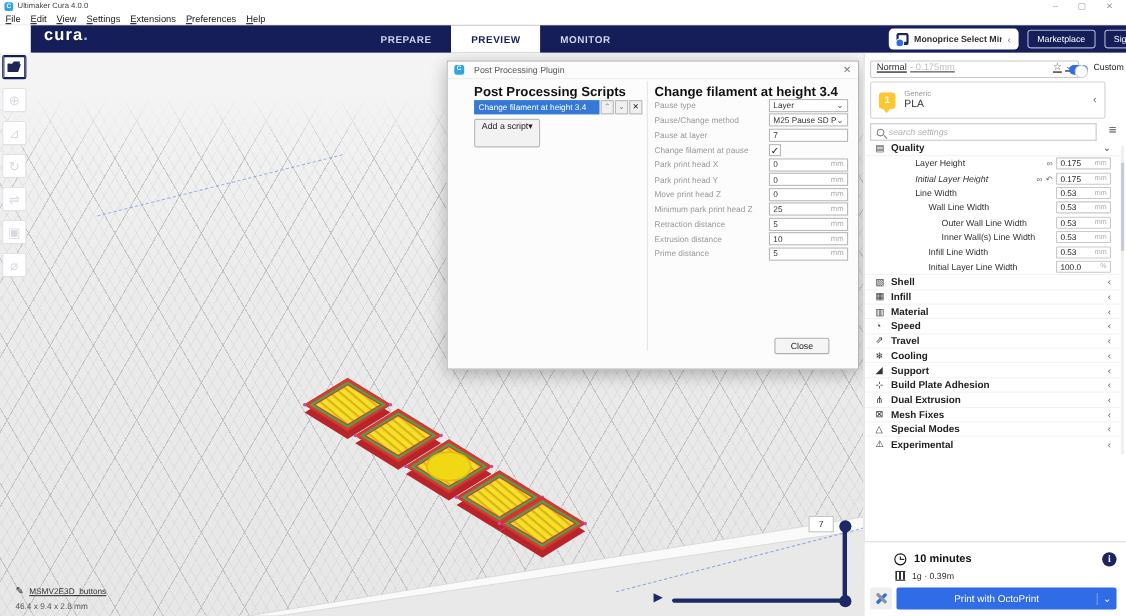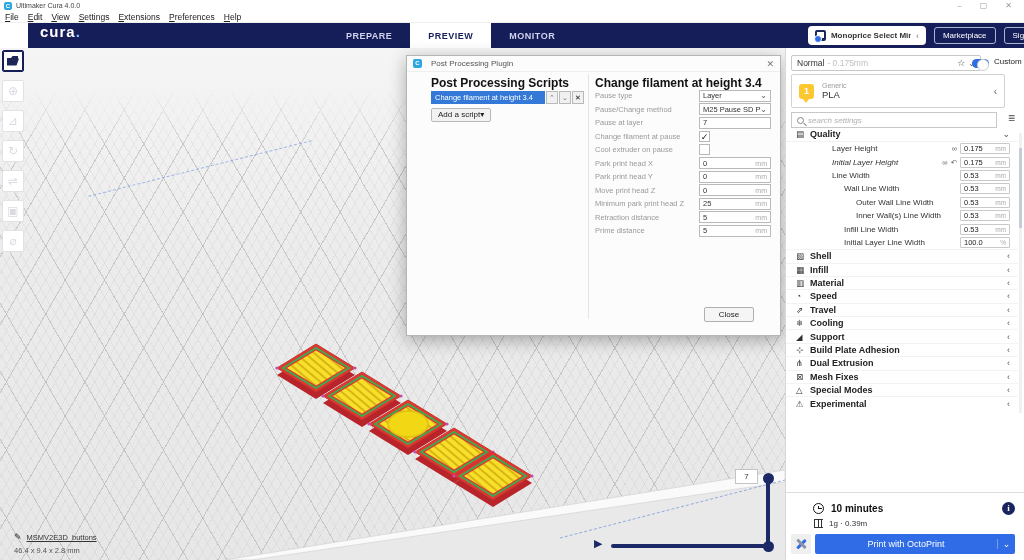--- a/index.html
+++ b/index.html
@@ -68,36 +68,36 @@
   
   #dialog { left:406px; top:55px; width:375px; height:281px; background:#fcfcfc; border:1px solid #b5b5b5; box-shadow:0 4px 16px rgba(0,0,0,.3); }
   #dialog-titlebar { height:16px; display:flex; align-items:center; padding:0 6px; gap:5px; border-bottom:1px solid #eee; }
   #dialog-titlebar .dtitle { font-size:8px; color:#555; flex:1; }
   #dialog-titlebar .dclose { font-size:9px; color:#777; }
   #scripts-heading { position:absolute; left:24px; top:20px; font-size:12px; font-weight:bold; color:#111; }
   #script-row { position:absolute; left:24px; top:35px; width:153px; height:13px; display:flex; }
   #script-selected { flex:1; background:#3478d8; color:#fff; font-size:7.5px; line-height:13px; padding-left:4px; white-space:nowrap; overflow:hidden; }
   .mini-btn { width:12px; height:13px; border:1px solid #b9b9b9; background:#f0f0f0; font-size:7px; color:#777; text-align:center; line-height:12px; margin-left:1px; }
   .mini-btn.x { color:#111; font-weight:bold; }
-  #add-script-btn { position:absolute; left:24px; top:52px; height:14px; padding:0 6px; background:#f2f2f2; border:1px solid #b9b9b9; border-radius:2px; font-size:8px; color:#222; line-height:12px; }
+  #add-script-btn { position:absolute; left:24px; top:52px; height:26px; padding:0 6px; background:#f2f2f2; border:1px solid #b9b9b9; border-radius:2px; font-size:8px; color:#222; line-height:12px; }
   #dialog-divider { position:absolute; left:181px; top:18px; width:1px; height:245px; background:#e4e4e4; }
   #dsettings-heading { position:absolute; left:188px; top:20px; font-size:12px; font-weight:bold; color:#111; }
   #dialog-fields { position:absolute; left:188px; top:33px; width:176px; }
   .drow { height:13.5px; display:flex; align-items:center; }
   .drow .dlabel { flex:1; font-size:7.5px; color:#9a9a9a; }
   .dcontrol { width:72px; height:12px; border:1px solid #b9b9b9; background:#fff; display:flex; align-items:center; font-size:7.5px; color:#333; padding:0 3px; }
   .dcontrol .val { flex:1; white-space:nowrap; overflow:hidden; }
   .dcontrol .unit { color:#aaa; font-size:7px; }
   .dcontrol .sel-chev { color:#555; font-size:8px; }
   .dcheck { width:11px; height:11px; border:1px solid #b9b9b9; background:#fff; font-size:9px; line-height:10px; text-align:center; color:#111; }
   #dialog-close-btn { position:absolute; right:26px; bottom:13px; width:50px; height:15px; background:#f5f5f5; border:1px solid #b0b0b0; border-radius:2px; font-size:8px; color:#222; text-align:center; line-height:13px; }
 
   
   #sidebar { left:785px; top:48px; width:239px; height:512px; background:#fff; border-left:1px solid #d8d8d8; }
-  #profile-box { position:absolute; left:5px; top:7px; width:190px; height:16px; border:1px solid #c8c8c8; border-radius:2px; display:flex; align-items:center; padding:0 5px; gap:3px; }
+  #profile-box { position:absolute; left:5px; top:7px; width:190px; height:16px; border:1px solid #c8c8c8; border-radius:2px; display:flex; align-items:flex-start; padding:0 5px; gap:3px;text-decoration:underline; }
   #profile-box .pn { font-size:8.5px; color:#333; }
   #profile-box .pd { font-size:8.5px; color:#c0c0c0; flex:1; white-space:nowrap; overflow:hidden; }
   #profile-box .star { font-size:9px; color:#444; }
   #profile-box .chev { font-size:8px; color:#555; }
   #custom-toggle { position:absolute; left:186px; top:11px; width:17px; height:9px; background:#2f6ce5; border-radius:5px; }
   #custom-toggle::after { content:""; position:absolute; right:0px; top:-0.5px; width:10px; height:10px; background:#fff; border:1px solid #cfcfcf; border-radius:50%; }
   #custom-label { position:absolute; left:208px; top:9px; font-size:8px; color:#222; }
   #material-card { position:absolute; left:5px; top:26px; width:214px; height:34px; border:1px solid #d2d2d2; border-radius:2px; background:#fff; display:flex; align-items:center; padding:0 7px; gap:8px; }
   .extruder-badge { width:15px; height:15px; background:#fdc72f; border-radius:3px; color:#fff; font-size:9px; font-weight:bold; text-align:center; line-height:15px; position:relative; }
   .extruder-badge::after { content:""; position:absolute; left:4px; bottom:-4px; border-left:3.5px solid transparent; border-right:3.5px solid transparent; border-top:4px solid #fdc72f; }
@@ -333,24 +333,20 @@
         <span class="dcontrol">
           <span class="val">7</span>
           <span class="unit"></span>
         </span>
       </div>
       <div class="drow">
         <span class="dlabel">Change filament at pause</span>
         <span class="dcheck" style="margin-right: 61px;">✓</span>
       </div>
       <div class="drow">
-        <span class="dlabel">Cool extruder on pause</span>
-        <span class="dcheck" style="margin-right: 61px;"></span>
-      </div>
-      <div class="drow">
         <span class="dlabel">Park print head X</span>
         <span class="dcontrol">
           <span class="val">0</span>
           <span class="unit">mm</span>
         </span>
       </div>
       <div class="drow">
         <span class="dlabel">Park print head Y</span>
         <span class="dcontrol">
           <span class="val">0</span>
@@ -368,20 +364,27 @@
         <span class="dlabel">Minimum park print head Z</span>
         <span class="dcontrol">
           <span class="val">25</span>
           <span class="unit">mm</span>
         </span>
       </div>
       <div class="drow">
         <span class="dlabel">Retraction distance</span>
         <span class="dcontrol">
           <span class="val">5</span>
+          <span class="unit">mm</span>
+        </span>
+      </div>
+      <div class="drow">
+        <span class="dlabel">Extrusion distance</span>
+        <span class="dcontrol">
+          <span class="val">10</span>
           <span class="unit">mm</span>
         </span>
       </div>
       <div class="drow">
         <span class="dlabel">Prime distance</span>
         <span class="dcontrol">
           <span class="val">5</span>
           <span class="unit">mm</span>
         </span>
       </div>

